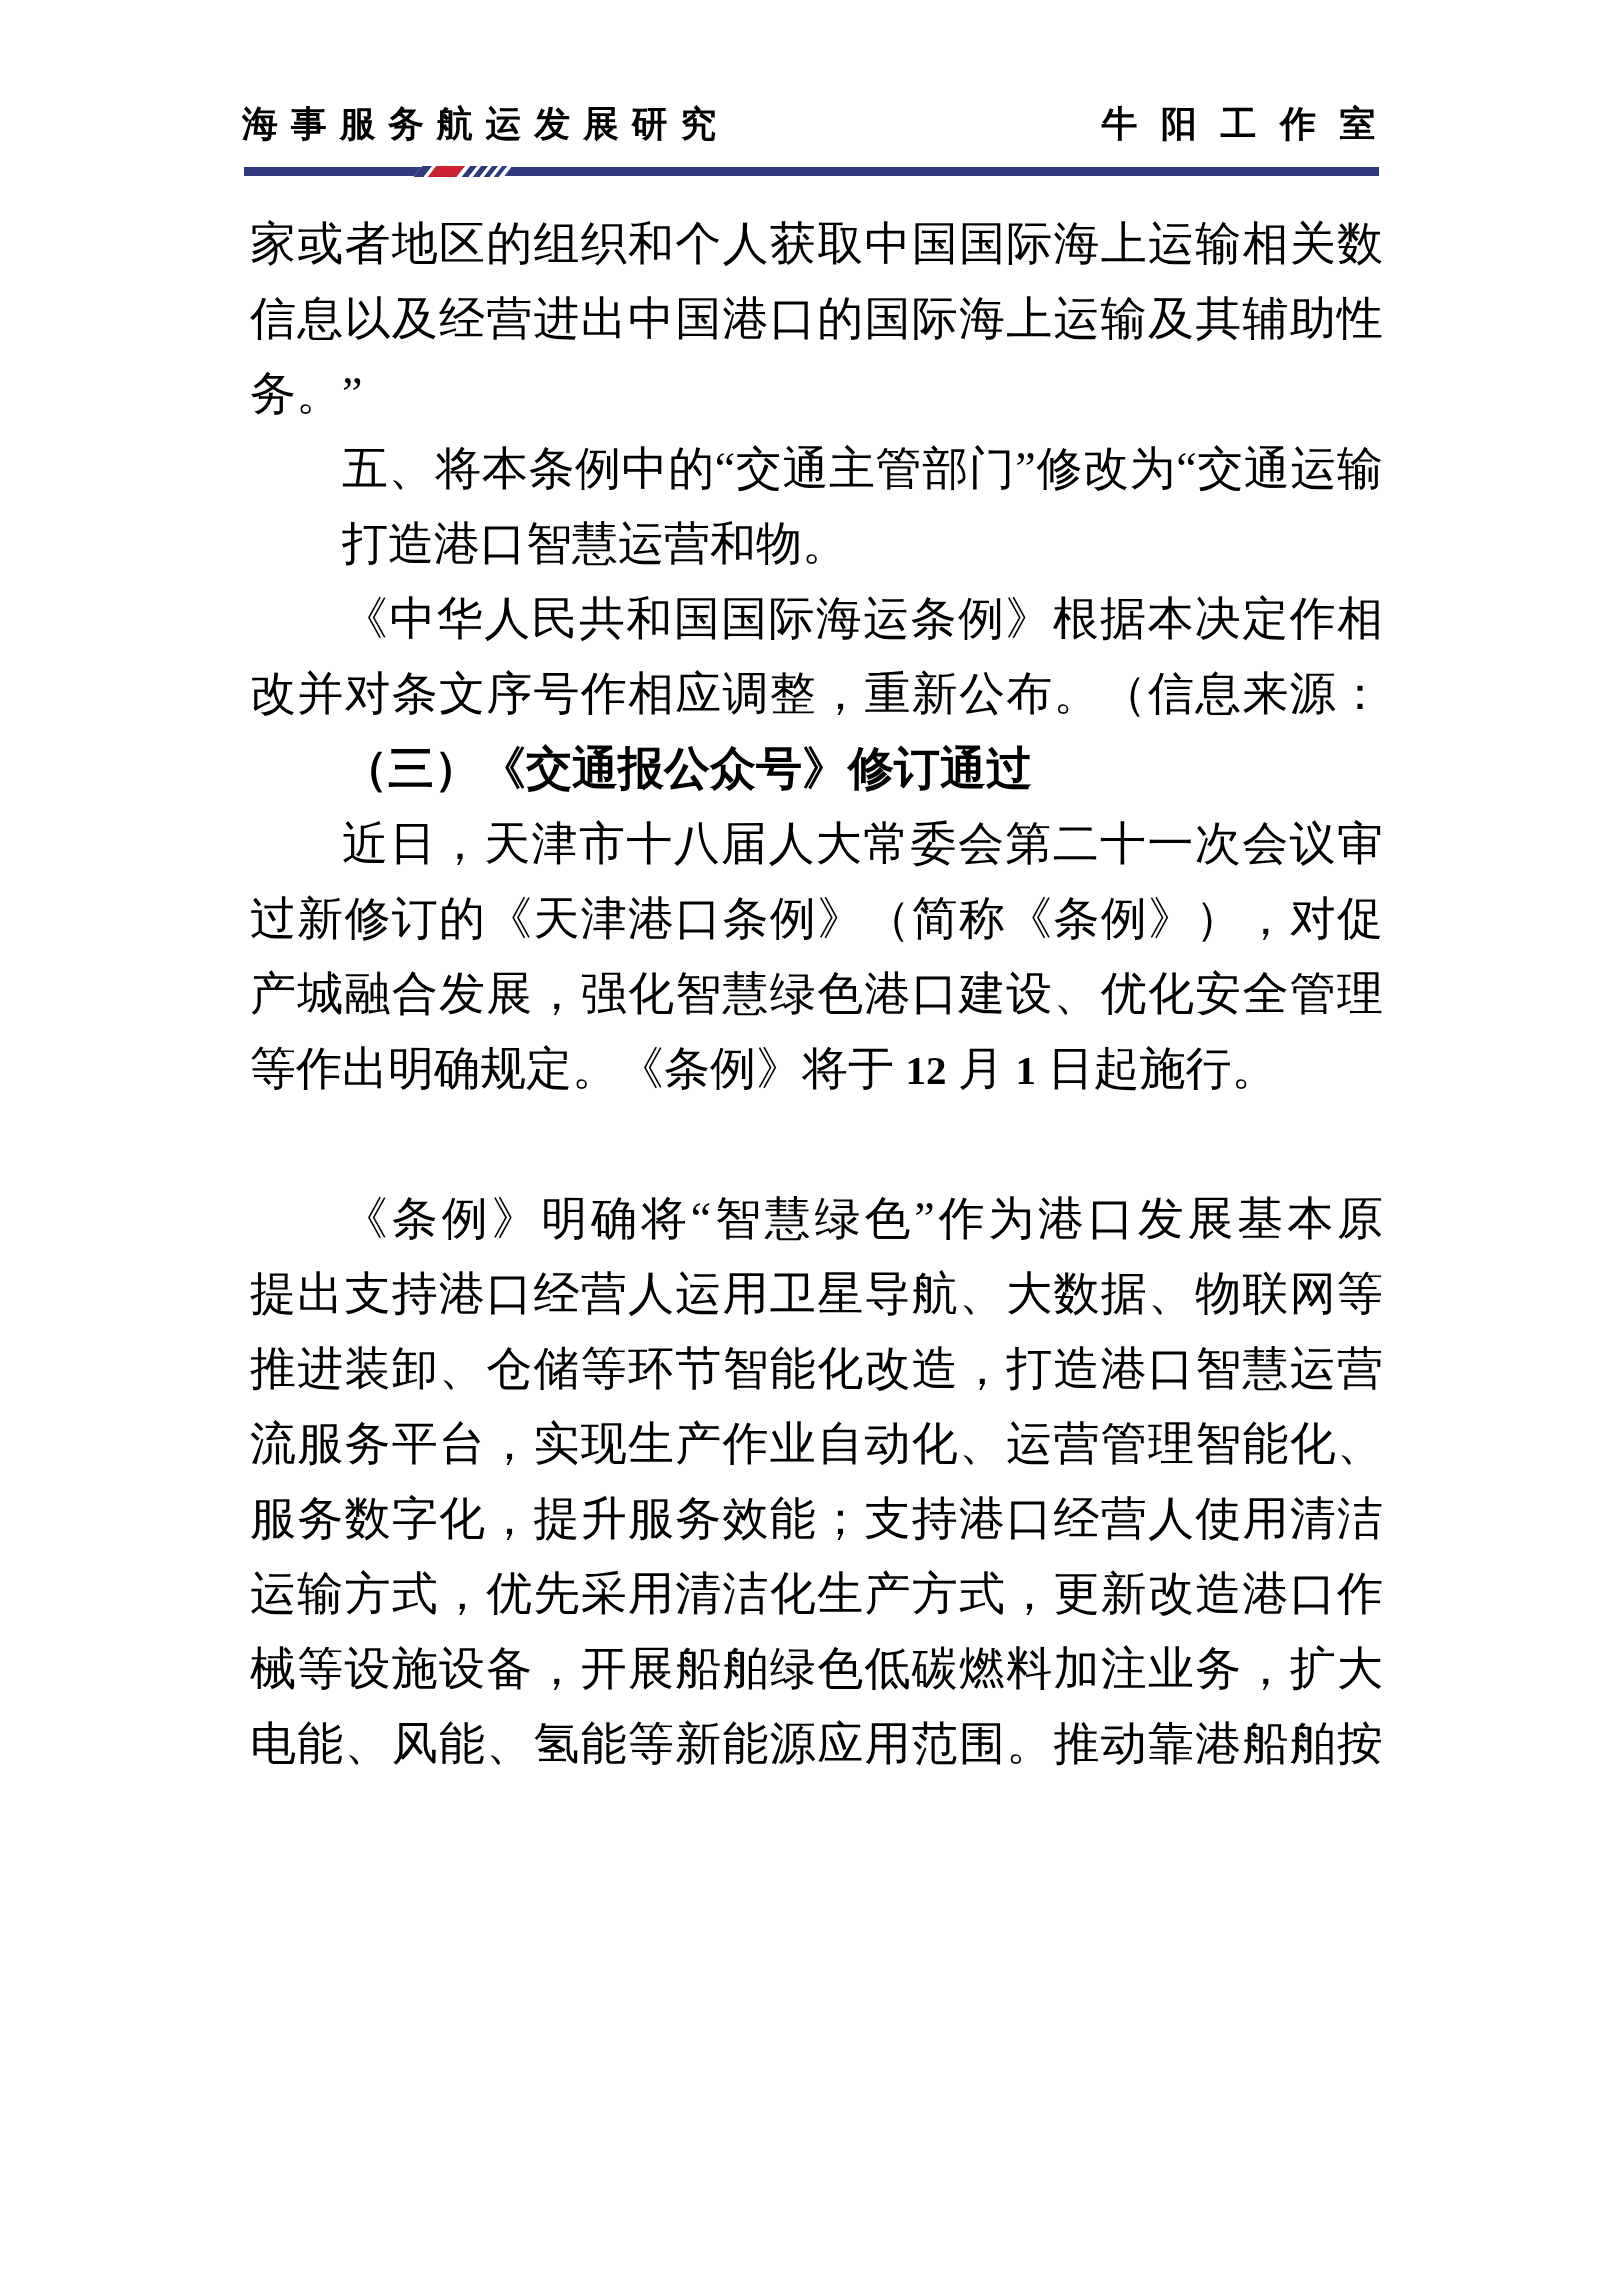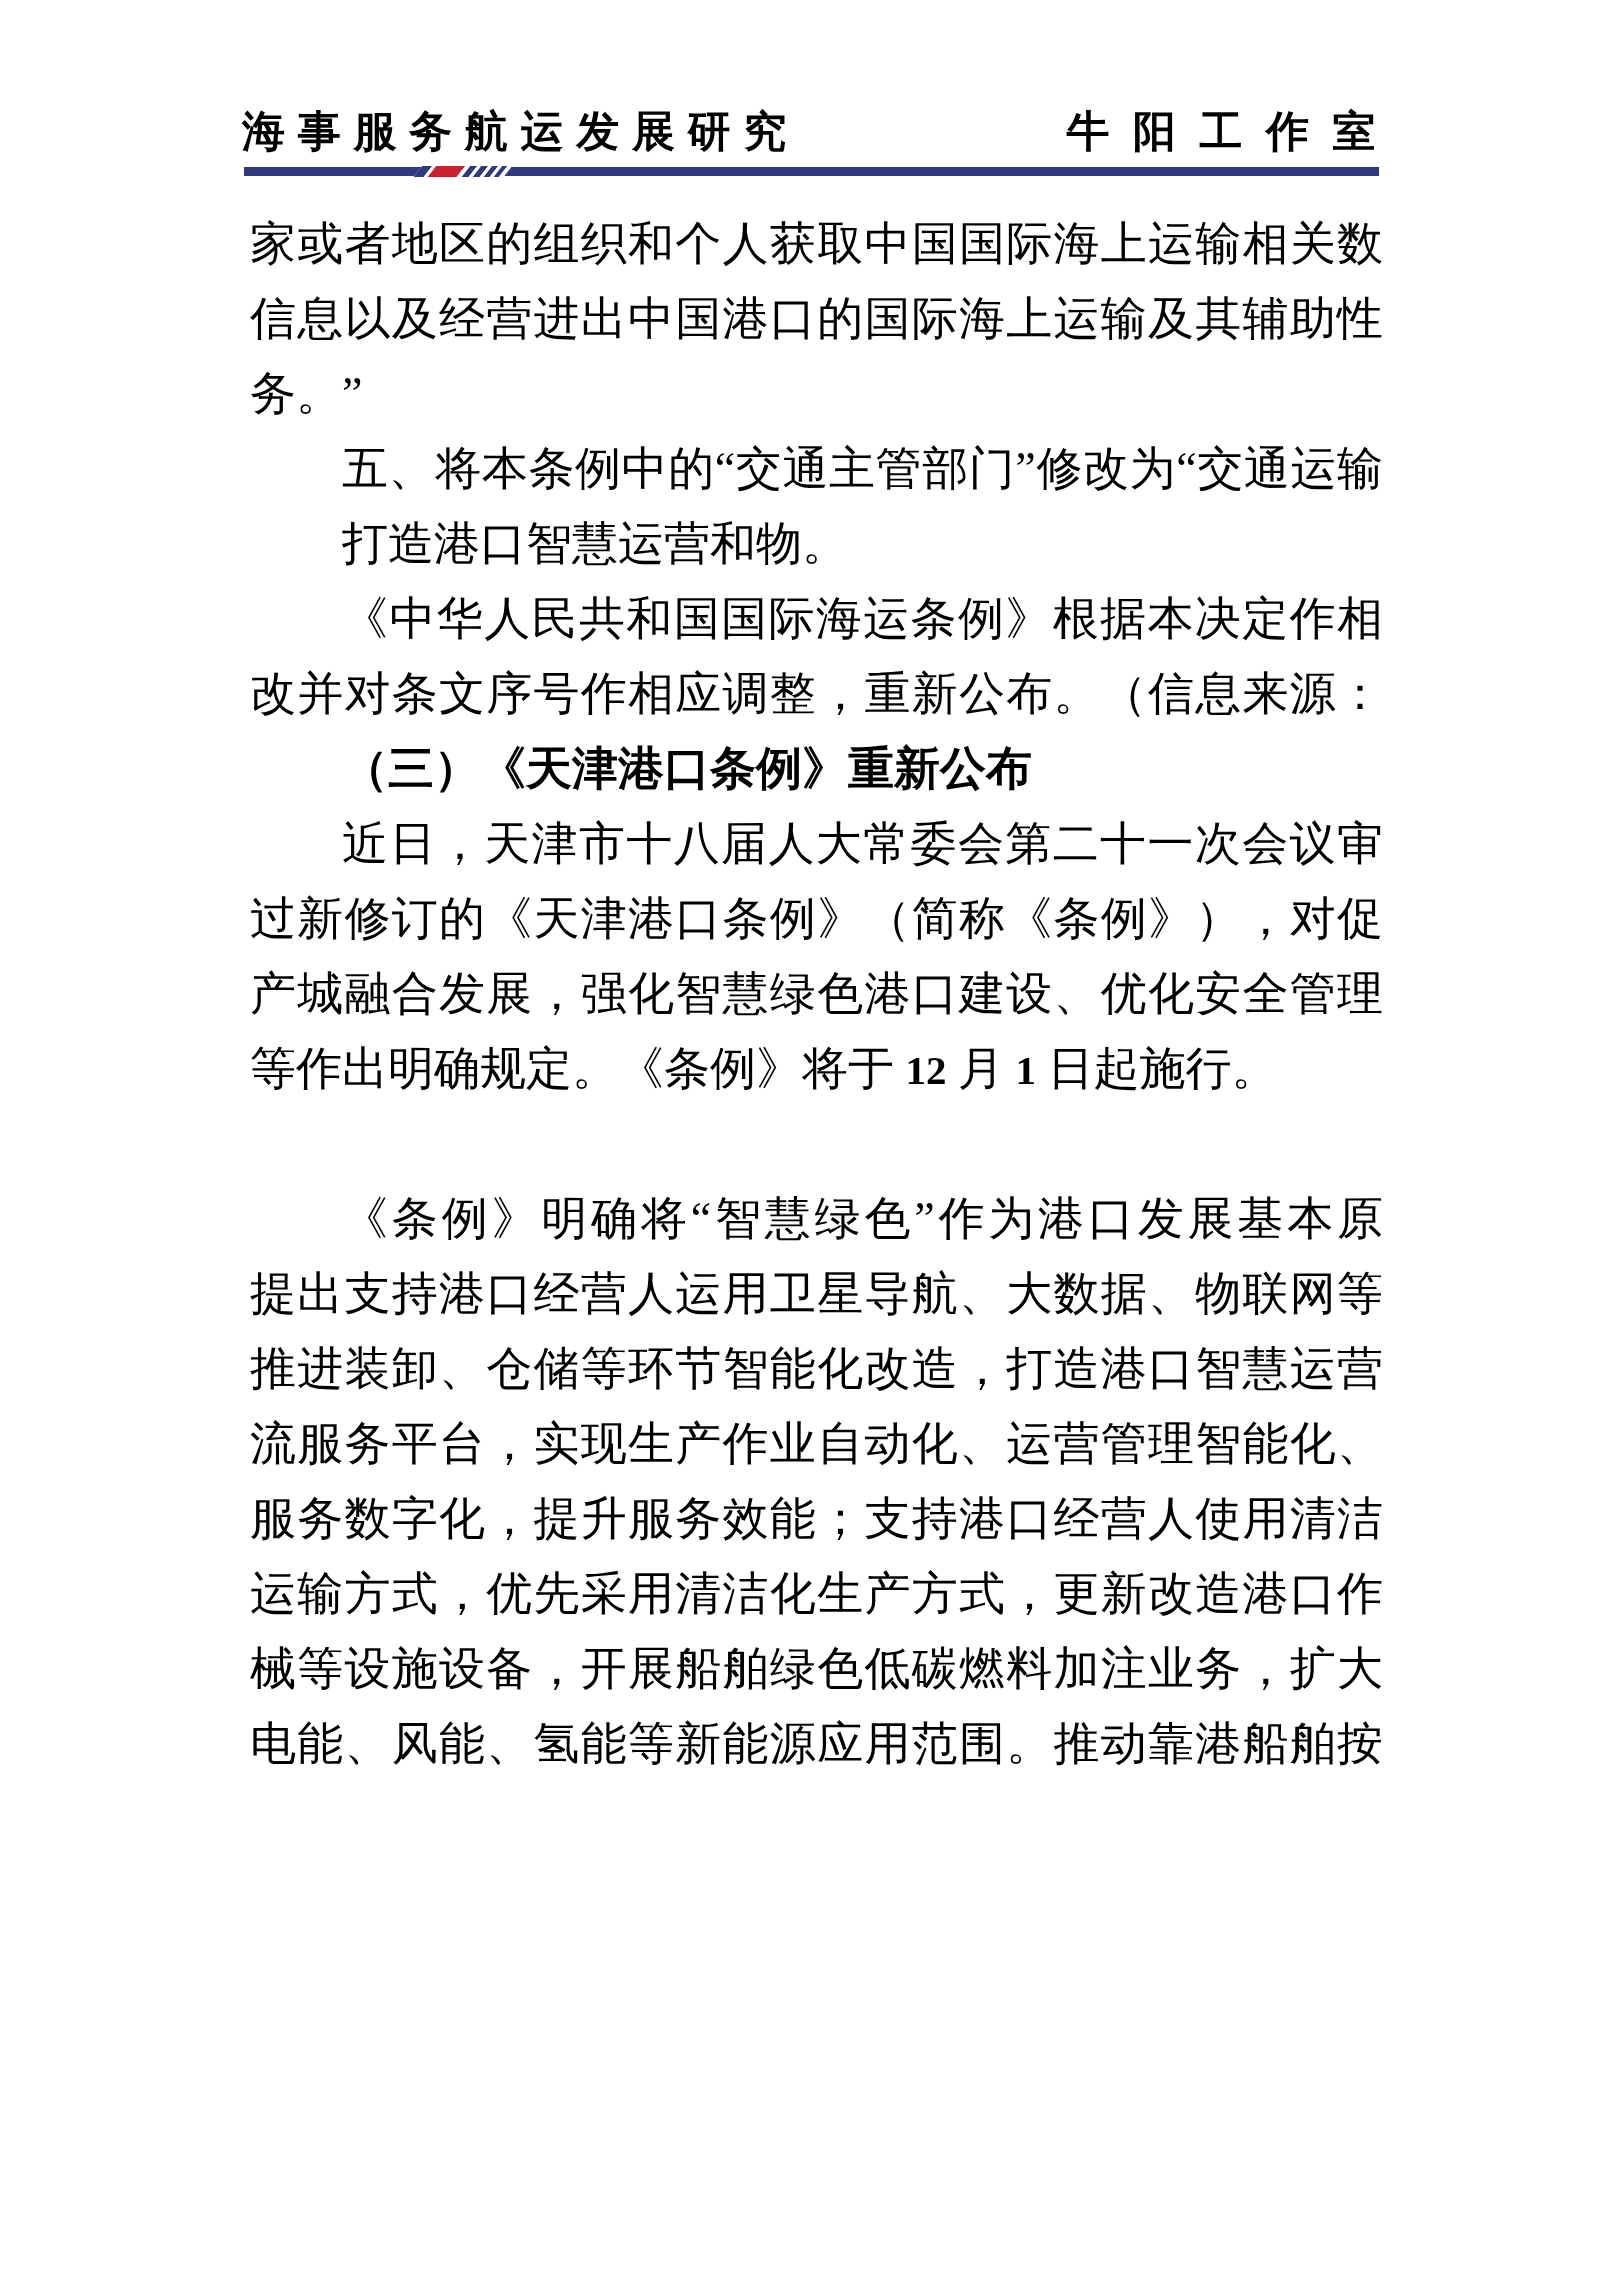--- a/index.html
+++ b/index.html
@@ -8,28 +8,28 @@
     width:1621px; height:2293px;
     margin:0 auto;
     background:#ffffff;
     overflow:hidden;
     font-family:"Liberation Serif", serif;
     color:#000;
   }
   
   .header-titles {
     position:absolute;
-    left:242px; top:108px;
+    left:242px; top:100px;
     width:1157px;
     display:flex;
     justify-content:space-between;
     align-items:flex-end;
     font-family:"Liberation Sans", sans-serif;
     font-weight:bold;
-    font-size:43px;
+    font-size:36px;
     line-height:47px;
     white-space:nowrap;
   }
   .header-title-left  { letter-spacing:12.7px; }
   .header-title-right { letter-spacing:23.5px; }
   .header-rule {
     position:absolute;
     left:244px; top:167px;
     width:1135px; height:8.8px;
     background:#2e3a7d;
@@ -99,21 +99,21 @@
   </div>
 
   <div class="doc-body" id="body-lines">
       <div class="line justify">家或者地区的组织和个人获取中国国际海上运输相关数据、</div>
       <div class="line justify">信息以及经营进出中国港口的国际海上运输及其辅助性业</div>
       <div class="line">务。”</div>
       <div class="line justify indent">五、将本条例中的“交通主管部门”修改为“交通运输</div>
       <div class="line indent">打造港口智慧运营和物。</div>
       <div class="line justify indent">《中华人民共和国国际海运条例》根据本决定作相应修</div>
       <div class="line justify">改并对条文序号作相应调整，重新公布。（信息来源：中国</div>
-      <div class="line indent bold">（三）《天津港口条例》重新公布</div>
+      <div class="line indent bold">（三）《交通报公众号》修订通过</div>
       <div class="line justify indent">近日，天津市十八届人大常委会第二十一次会议审议通</div>
       <div class="line justify">过新修订的《天津港口条例》（简称《条例》），对促进港</div>
       <div class="line justify">产城融合发展，强化智慧绿色港口建设、优化安全管理体系</div>
       <div class="line"><span>等作出明确规定。《条例》将于 </span><span class="num">12</span><span> 月 </span><span class="num">1</span><span> 日起施行。</span></div>
       <div class="line blank"></div>
       <div class="line justify indent">《条例》明确将“智慧绿色”作为港口发展基本原则，</div>
       <div class="line justify">提出支持港口经营人运用卫星导航、大数据、物联网等技术，</div>
       <div class="line justify">推进装卸、仓储等环节智能化改造，打造港口智慧运营和物</div>
       <div class="line justify">流服务平台，实现生产作业自动化、运营管理智能化、物流</div>
       <div class="line justify">服务数字化，提升服务效能；支持港口经营人使用清洁环保</div>

